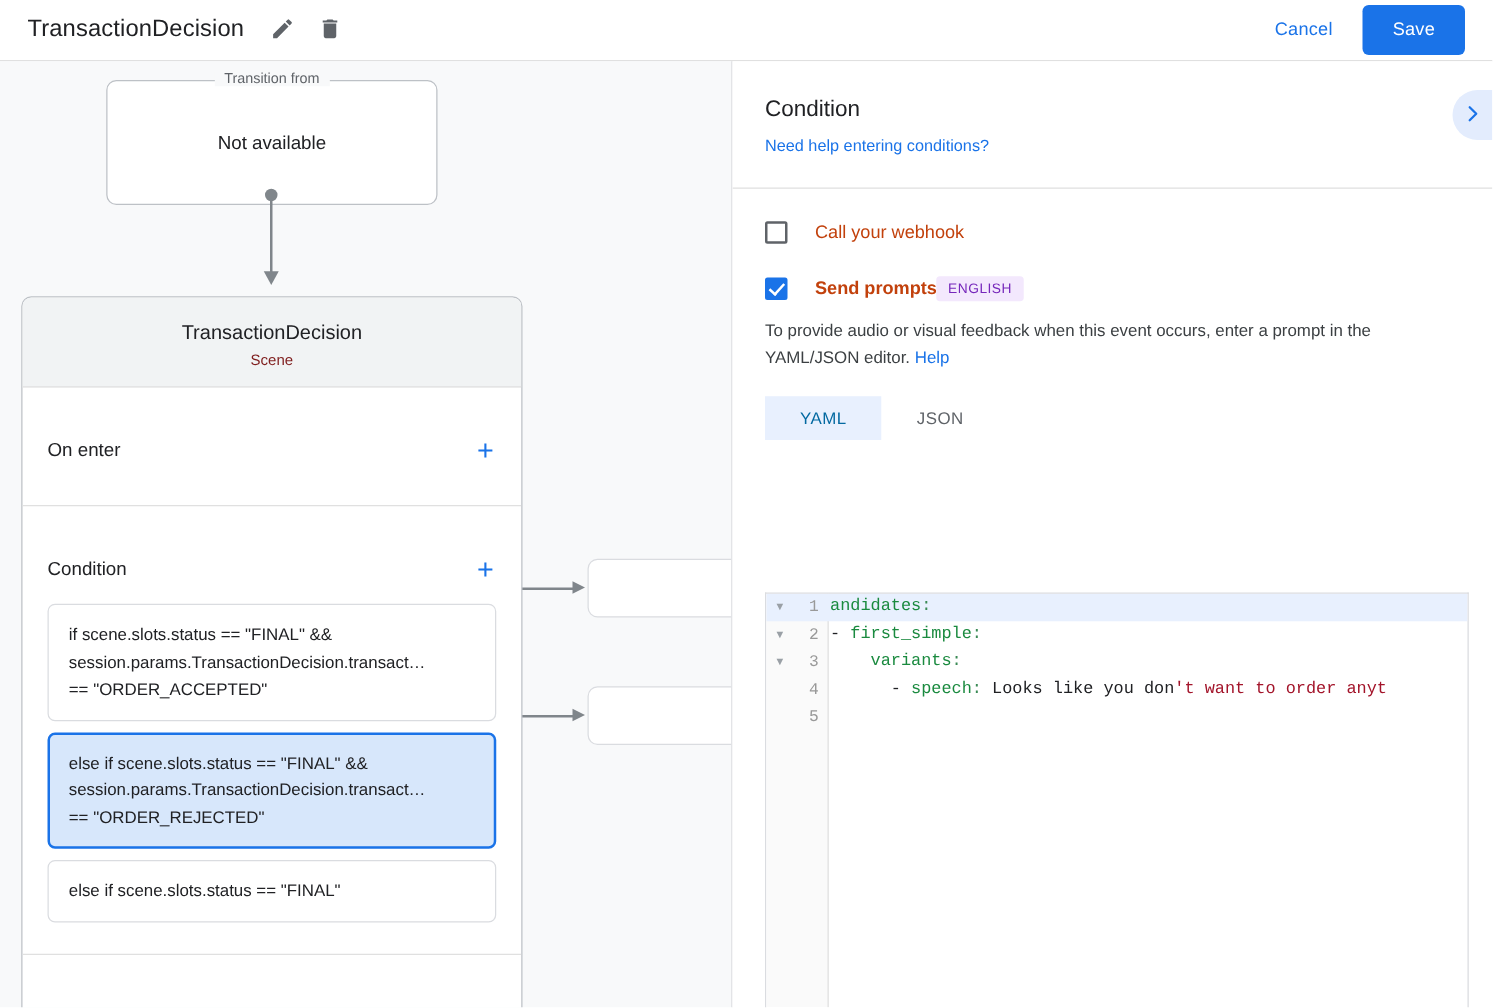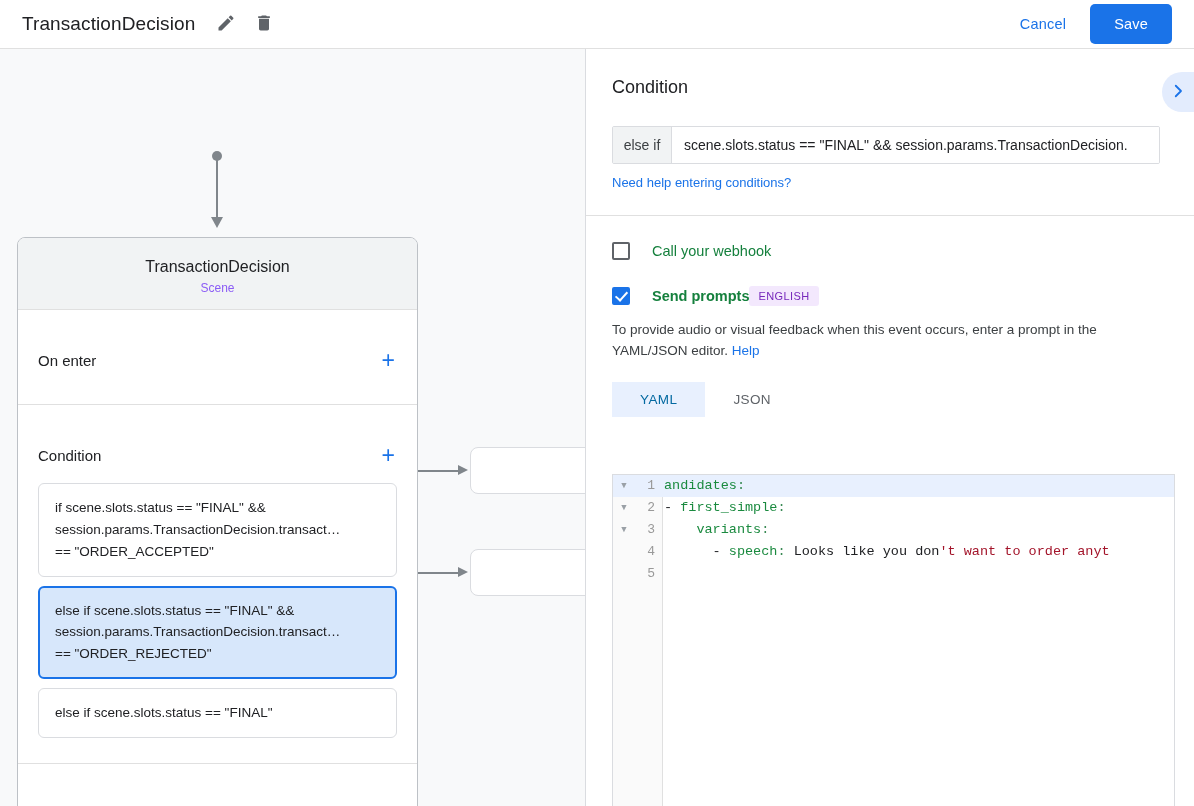--- a/index.html
+++ b/index.html
@@ -94,21 +94,21 @@
     pointer-events: none;
   }
   #scene-card-legend span {
     background: #f8f9fa; padding: 0 8px; font-size: 11.5px; color: #5f6368;
   }
   #scene-head {
     background: #f1f3f4; padding: 20px 0 14px; text-align: center;
     border-bottom: 1px solid #e0e0e0;
   }
   #scene-title { font-size: 16px; color: #202124; }
-  #scene-subtitle { font-size: 12px; color: #8b5cf6; margin-top: 5px; }
+  #scene-subtitle { font-size: 12px; color: #7f1d1d; margin-top: 5px; }
 
   .section { border-bottom: 1px solid #e0e0e0; padding: 0 20px 16px; }
   .section:last-child { border-bottom: none; }
   .section-header {
     display: flex; align-items: center; justify-content: space-between;
     height: 55px;
     margin-top: 23px;
   }
   .section-title { font-size: 15px; color: #202124; }
   .add-btn {
@@ -189,21 +189,21 @@
     width: 18px; height: 18px; border: 2px solid #5f6368; border-radius: 2px;
     background: #fff; flex: none; cursor: pointer; position: relative;
   }
   .checkbox.checked {
     background: #1a73e8; border-color: #1a73e8;
   }
   .checkbox.checked::after {
     content: ""; position: absolute; left: 4px; top: 0px; width: 5px; height: 10px;
     border: solid #fff; border-width: 0 2px 2px 0; transform: rotate(42deg);
   }
-  .check-label { margin-left: 22px; font-size: 14.5px; color: #15803d; }
+  .check-label { margin-left: 22px; font-size: 14.5px; color: #c2410c; }
   .check-label.bold { font-weight: bold; }
   #lang-badge {
     background: #f3e8fd; color: #7627bb; font-size: 11px;
     padding: 4px 9px; border-radius: 3px; letter-spacing: .4px;
   }
   #prompt-desc {
     margin: 14px 26px 0 26px; font-size: 13.5px; color: #3c4043; line-height: 1.55;
     width: 556px;
   }
   #prompt-desc a { color: #1a73e8; text-decoration: none; cursor: pointer; }
@@ -271,20 +271,24 @@
     </button>
 
     <div class="hdr-spacer"></div>
 
     <button id="cancel-button">Cancel</button>
     <button id="save-button">Save</button>
   </div>
 
   <div id="canvas">
 
+    <div class="fieldset-box" id="node-from">
+      <div class="fieldset-legend">Transition from</div>
+      <div id="node-from-label">Not available</div>
+    </div>
 
     <div id="connector-dot"></div>
     <div id="connector-vert"></div>
     <div id="connector-arrow"></div>
 
     <div class="edge-dot" style="top:417px"></div>
     <div class="edge-line" style="top:421px"></div>
     <div class="edge-arrow" style="top:416px"></div>
     <div class="target-node" style="top:398px"></div>
 
@@ -345,24 +349,20 @@
       <div id="cond-heading">Condition</div>
       <button id="expand-button">
         <span>
           <svg width="18" height="18" viewBox="0 0 24 24" fill="none" stroke="#1a73e8" stroke-width="2.4" stroke-linecap="round" stroke-linejoin="round">
             <polyline points="9 5 16 12 9 19"></polyline>
           </svg>
         </span>
       </button>
     </div>
 
-    <div id="cond-input-row">
-      <div id="cond-prefix">else if</div>
-      <input id="cond-value" type="text" value="scene.slots.status == &quot;FINAL&quot; &amp;&amp; session.params.TransactionDecision." style="">
-    </div>
 
     <a id="cond-help-link">Need help entering conditions?</a>
 
     <div id="panel-sep"></div>
 
 
     <div class="check-row">
       <div class="checkbox"></div>
       <div class="check-label">Call your webhook</div>
     </div>

